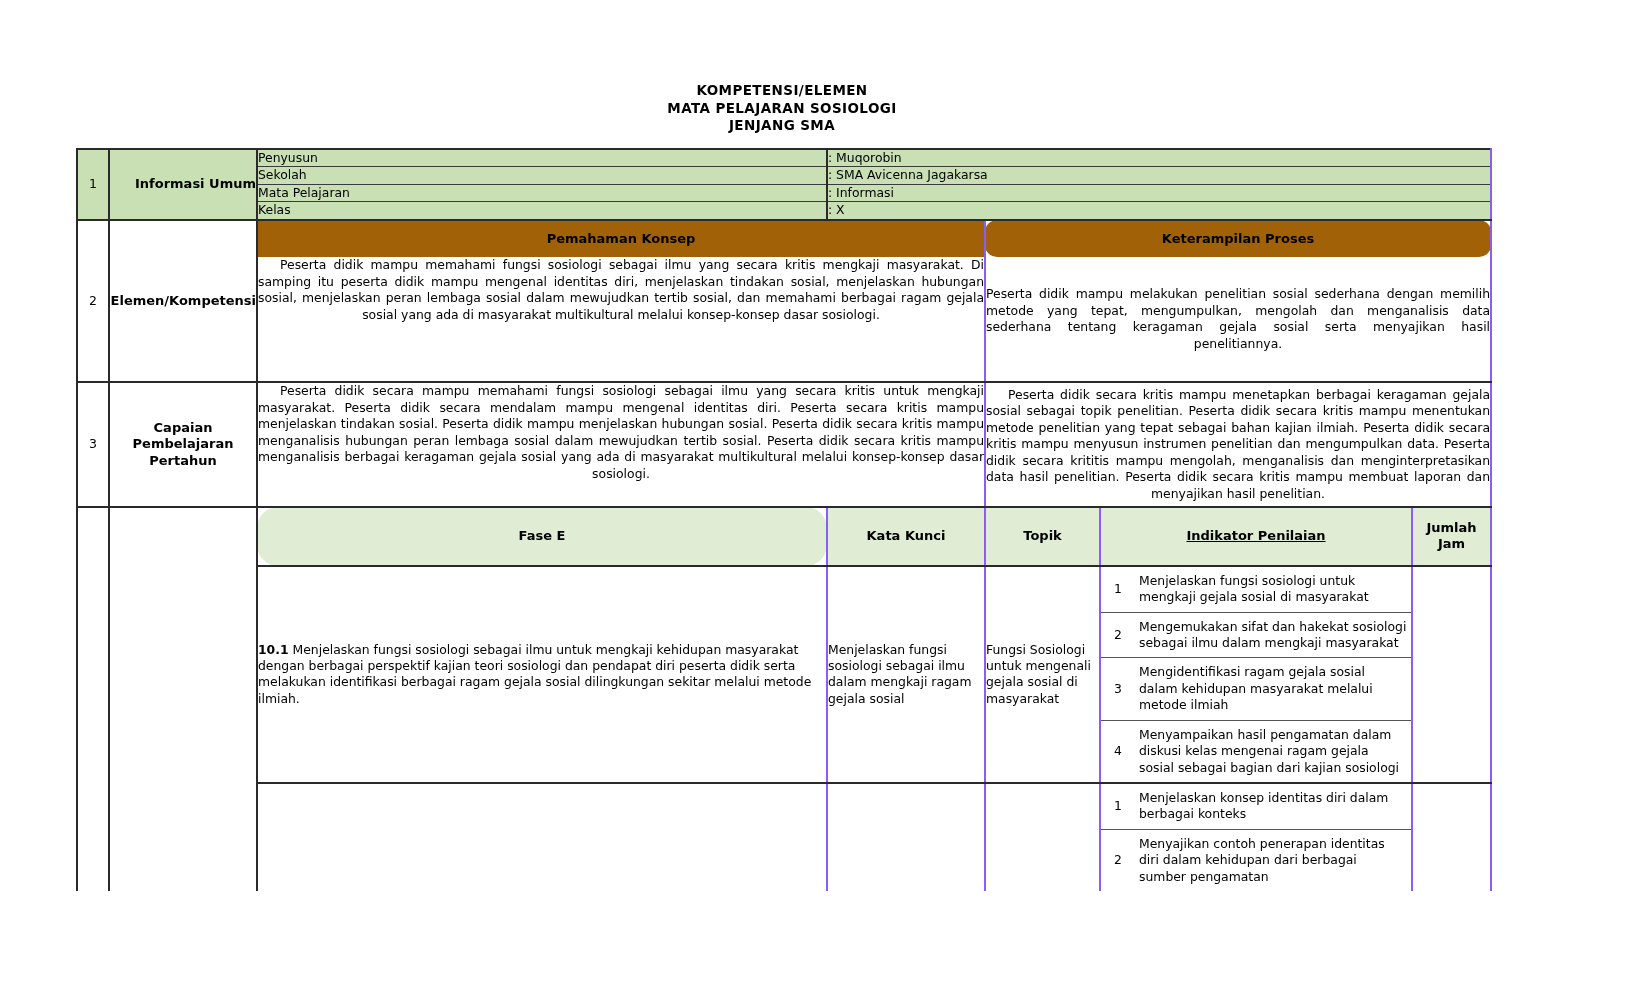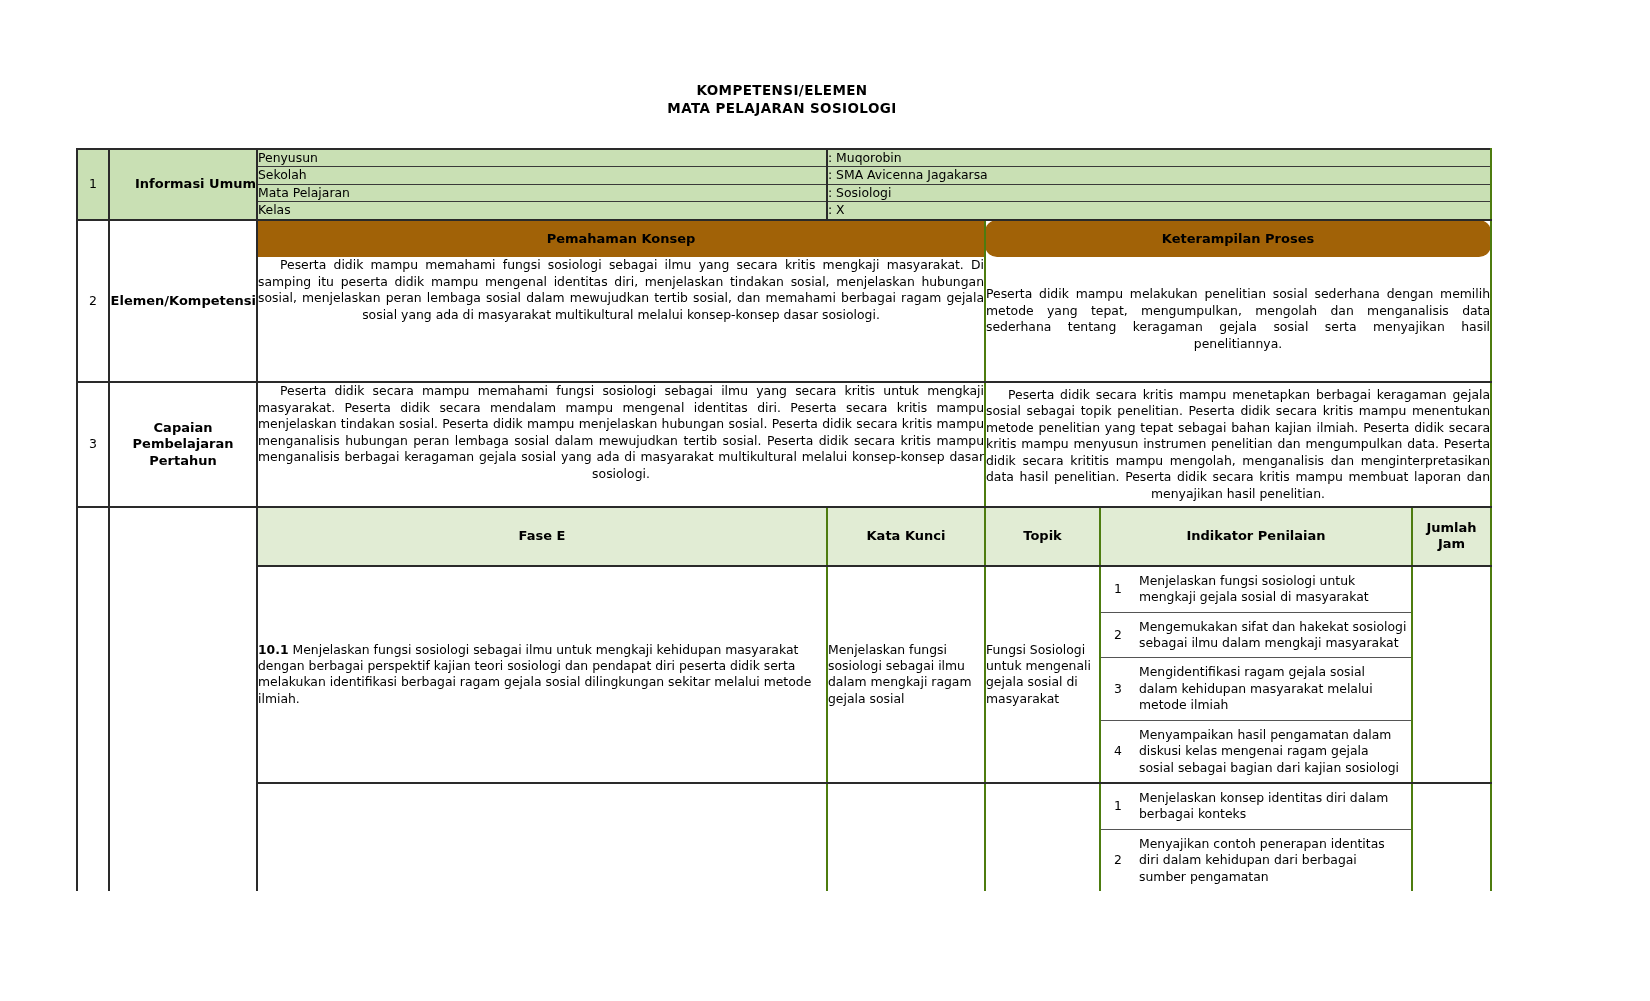--- a/index.html
+++ b/index.html
@@ -50,21 +50,21 @@
   }
   .cell {
     box-sizing: border-box;
     font-size: 12.3px;
     line-height: 16.4px;
   }
   
   .bt { border-top: 2px solid #2a2a2a; }
   .bb { border-bottom: 2px solid #2a2a2a; }
   .bl { border-left: 2px solid #2a2a2a; }
-  .br { border-right: 2px solid #4d7c0f; }
+  .br { border-right: 2px solid #8b5cf6; }
   .bt-thin { border-top: 1px solid #3a3a3a; }
 
   .green { background: #c9e0b4; }
   .lightgreen { background: #e1ecd4; }
   .cream { background: #a16207; }
   .white { background: #ffffff; }
 
   .num-cell {
     text-align: center;
     font-size: 12.5px;
@@ -133,20 +133,21 @@
   .strong { font-weight: bold; }
 </style>
 </head>
 <body>
 
 <div class="page">
 
   <div class="title-block">
     <div class="title-line">KOMPETENSI/ELEMEN</div>
     <div class="title-line">MATA PELAJARAN SOSIOLOGI</div>
+    <div class="title-line">JENJANG SMA</div>
   </div>
 
   <table class="doc">
     <colgroup>
       <col style="width:32px">
       <col style="width:148px">
       <col style="width:570px">
       <col style="width:158px">
       <col style="width:115px">
       <col style="width:312px">
@@ -159,21 +160,21 @@
       <td rowspan="4" class="cell green bt bb bl label-cell" style="vertical-align:middle">Informasi Umum</td>
       <td class="cell green bt bl info-key">Penyusun</td>
       <td colspan="4" class="cell green bt bl br info-val">: Muqorobin</td>
     </tr>
     <tr>
       <td class="cell green bt-thin bl info-key">Sekolah</td>
       <td colspan="4" class="cell green bt-thin bl br info-val">: SMA Avicenna Jagakarsa</td>
     </tr>
     <tr>
       <td class="cell green bt-thin bl info-key">Mata Pelajaran</td>
-      <td colspan="4" class="cell green bt-thin bl br info-val">: Sosiologi</td>
+      <td colspan="4" class="cell green bt-thin bl br info-val">: Informasi</td>
     </tr>
     <tr>
       <td class="cell green bt-thin bb bl info-key">Kelas</td>
       <td colspan="4" class="cell green bt-thin bb bl br info-val">: X</td>
     </tr>
 
     <tr>
       <td rowspan="2" class="cell white bl bb num-cell" style="vertical-align:middle">2</td>
       <td rowspan="2" class="cell white bl bb label-cell" style="vertical-align:middle">Elemen/Kompetensi</td>
       <td colspan="2" class="cell cream bl br hdr" style="padding:10px 4px;">Pemahaman Konsep</td>
@@ -190,24 +191,24 @@
       <td class="cell white bl bb label-cell center" style="vertical-align:middle">
         <span>Capaian Pembelajaran Pertahun</span>
       </td>
       <td colspan="2" class="cell white bl br bb para indent" style="height:125px;">Peserta didik secara mampu  memahami fungsi sosiologi sebagai ilmu yang  secara  kritis untuk mengkaji  masyarakat.  Peserta didik  secara mendalam  mampu mengenal  identitas diri. Peserta secara kritis mampu  menjelaskan tindakan sosial. Peserta didik mampu menjelaskan hubungan sosial. Peserta didik secara kritis mampu menganalisis hubungan peran lembaga sosial  dalam mewujudkan tertib  sosial. Peserta didik secara kritis mampu menganalisis berbagai keragaman gejala sosial  yang ada di masyarakat  multikultural melalui konsep-konsep dasar sosiologi.</td>
       <td colspan="3" class="cell white br bb para indent" style="vertical-align:middle">Peserta  didik  secara kritis mampu menetapkan berbagai keragaman gejala sosial sebagai topik penelitian. Peserta didik secara kritis mampu menentukan metode penelitian  yang  tepat sebagai bahan kajian ilmiah. Peserta didik secara kritis mampu menyusun instrumen penelitian dan mengumpulkan data. Peserta didik secara krititis mampu  mengolah, menganalisis dan menginterpretasikan data hasil penelitian. Peserta didik secara kritis mampu membuat laporan dan menyajikan hasil penelitian.</td>
     </tr>
 
     <tr>
       <td rowspan="3" class="cell white bl"></td>
       <td rowspan="3" class="cell white bl"></td>
-      <td class="cell lightgreen bl br bb hdr" style="padding:20px 4px;">Fase E</td>
+      <td class="cell lightgreen bl br bb hdr" style="padding:20px 4px;border-radius:21px;">Fase E</td>
       <td class="cell lightgreen br bb hdr" style="padding:20px 4px;">Kata Kunci</td>
       <td class="cell lightgreen br bb hdr" style="padding:20px 4px;">Topik</td>
-      <td class="cell lightgreen br bb hdr" style="padding:20px 4px;">Indikator Penilaian</td>
+      <td class="cell lightgreen br bb hdr" style="padding:20px 4px;text-decoration:underline;">Indikator Penilaian</td>
       <td class="cell lightgreen br bb hdr" style="padding:12px 4px;">
         <div>Jumlah</div>
         <div>Jam</div>
       </td>
     </tr>
 
     <tr>
       <td class="cell white bl br bb body-cell" style="vertical-align:middle; height:205px;">
         <span class="strong">10.1</span><span> Menjelaskan fungsi sosiologi sebagai ilmu untuk mengkaji kehidupan masyarakat dengan berbagai perspektif kajian teori sosiologi dan pendapat diri peserta didik serta melakukan identifikasi berbagai ragam gejala sosial dilingkungan sekitar melalui metode ilmiah.</span>
       </td>

